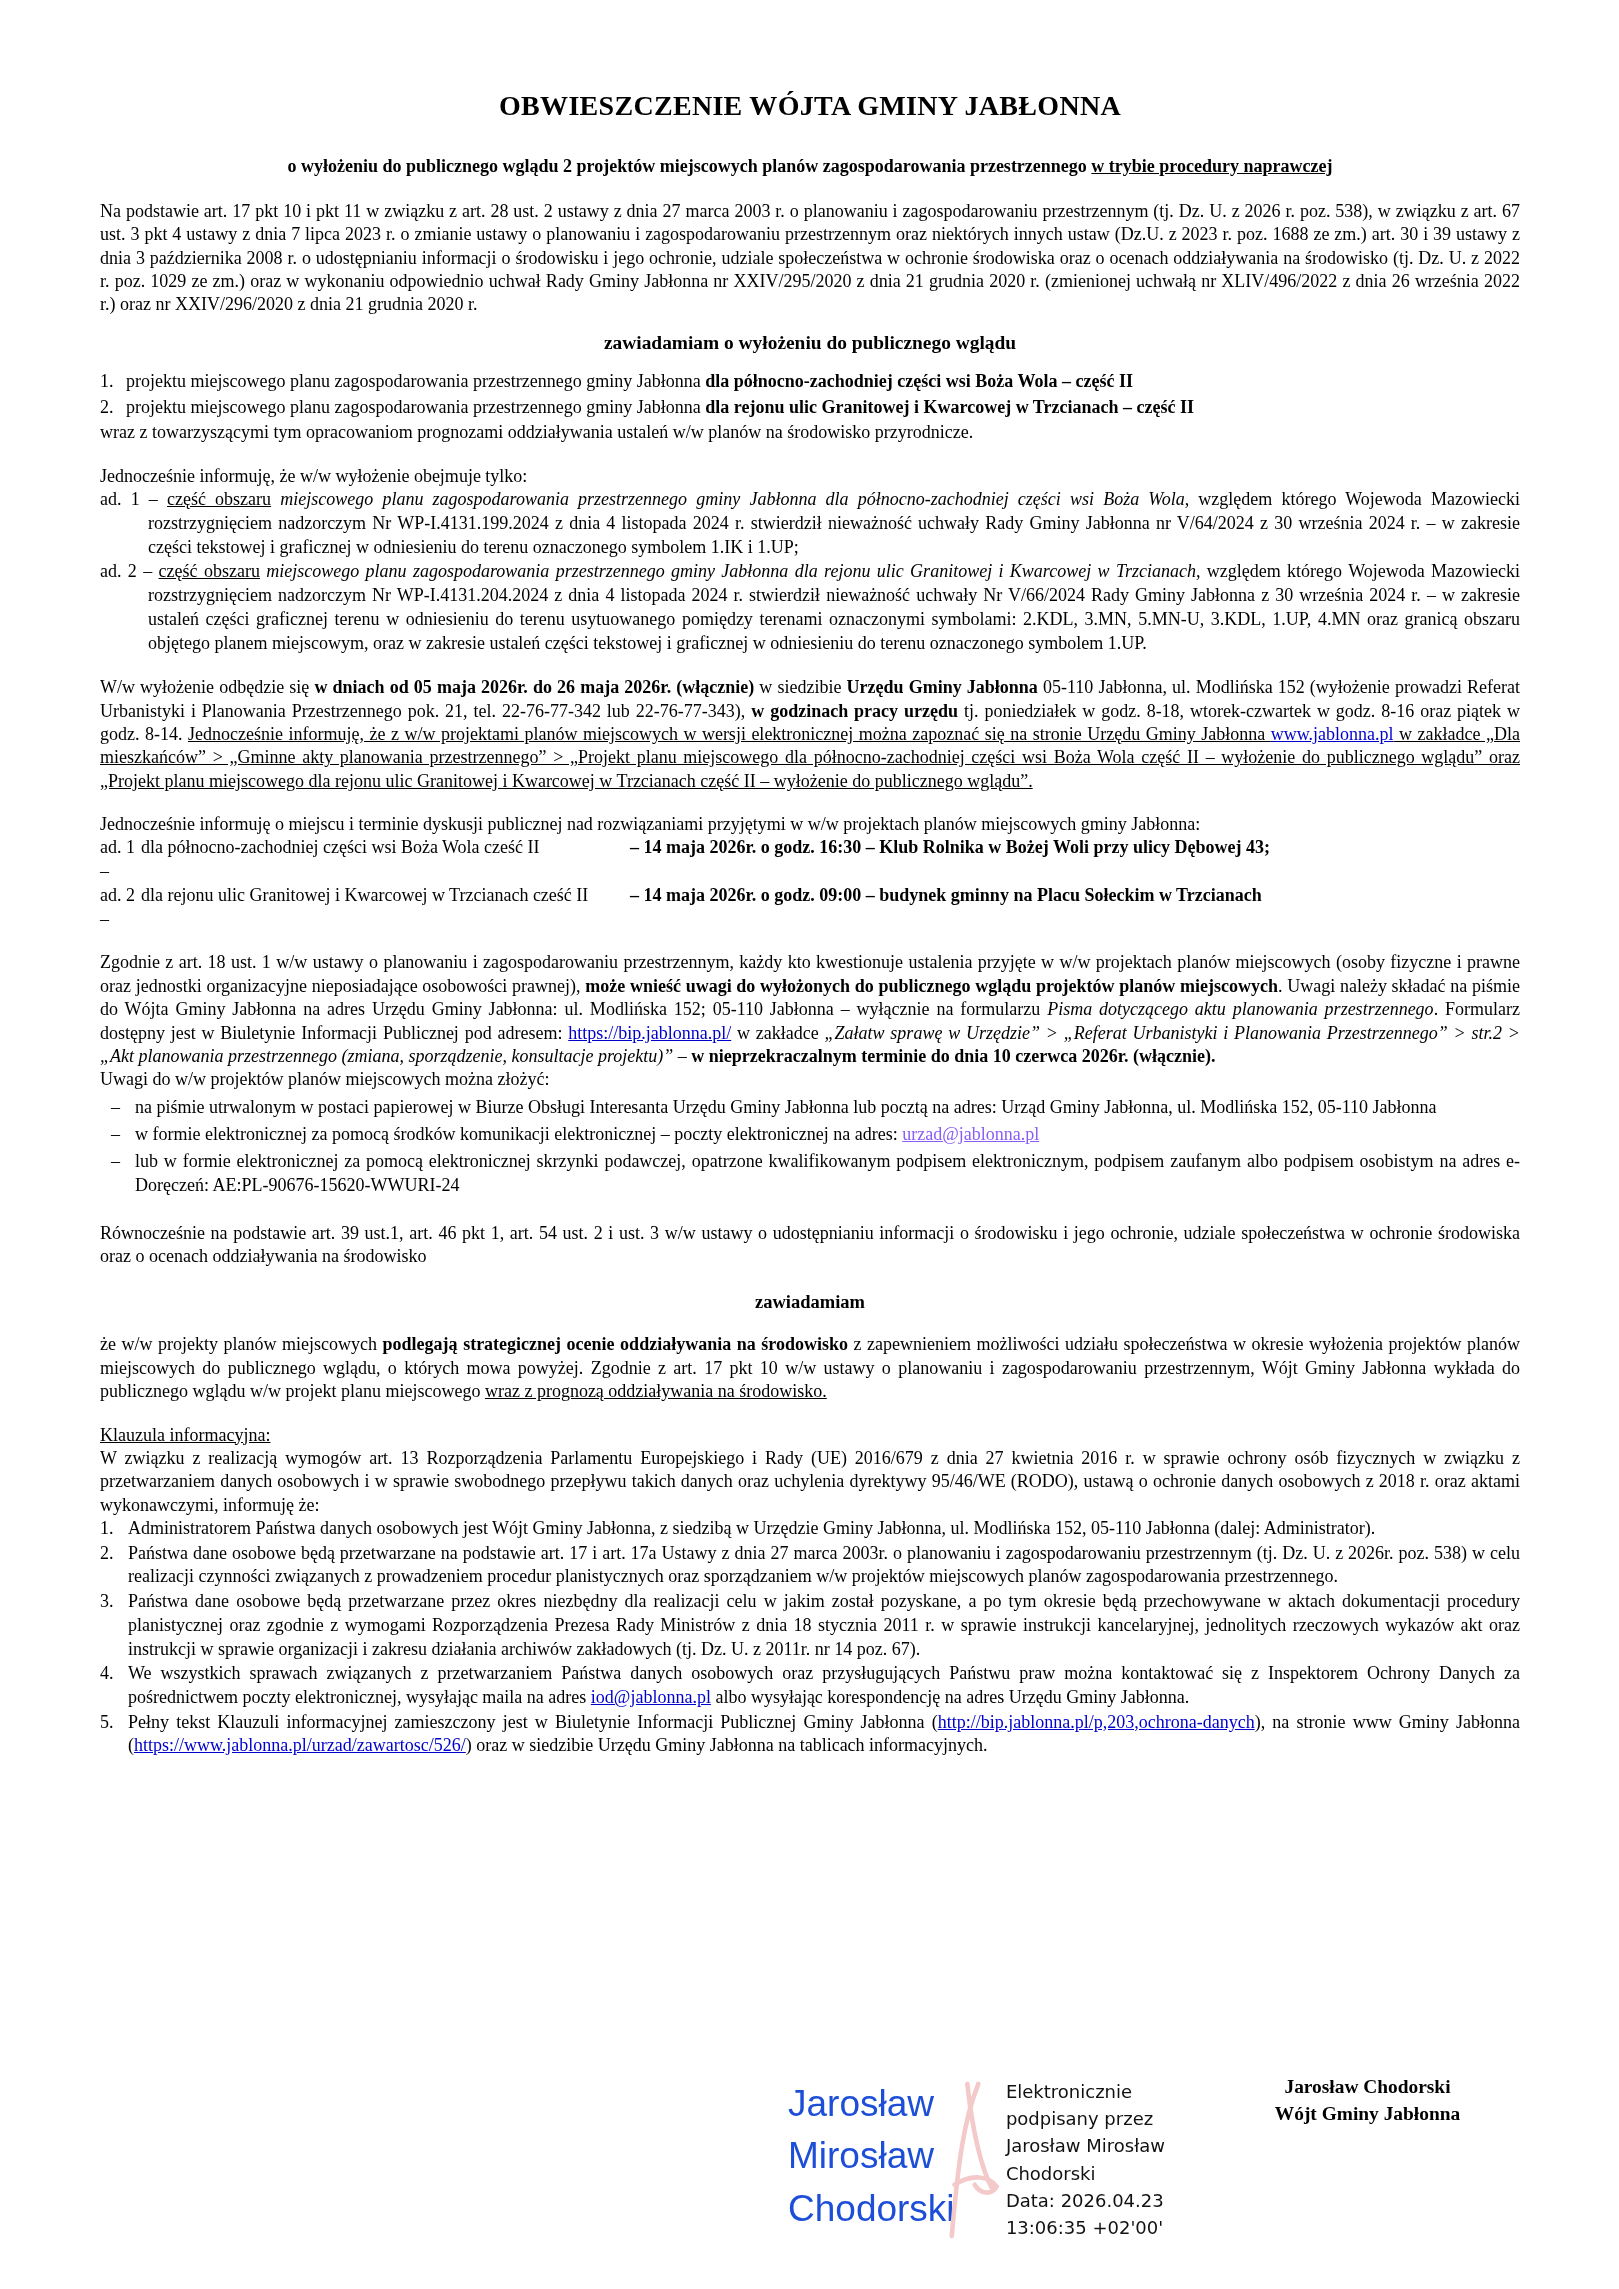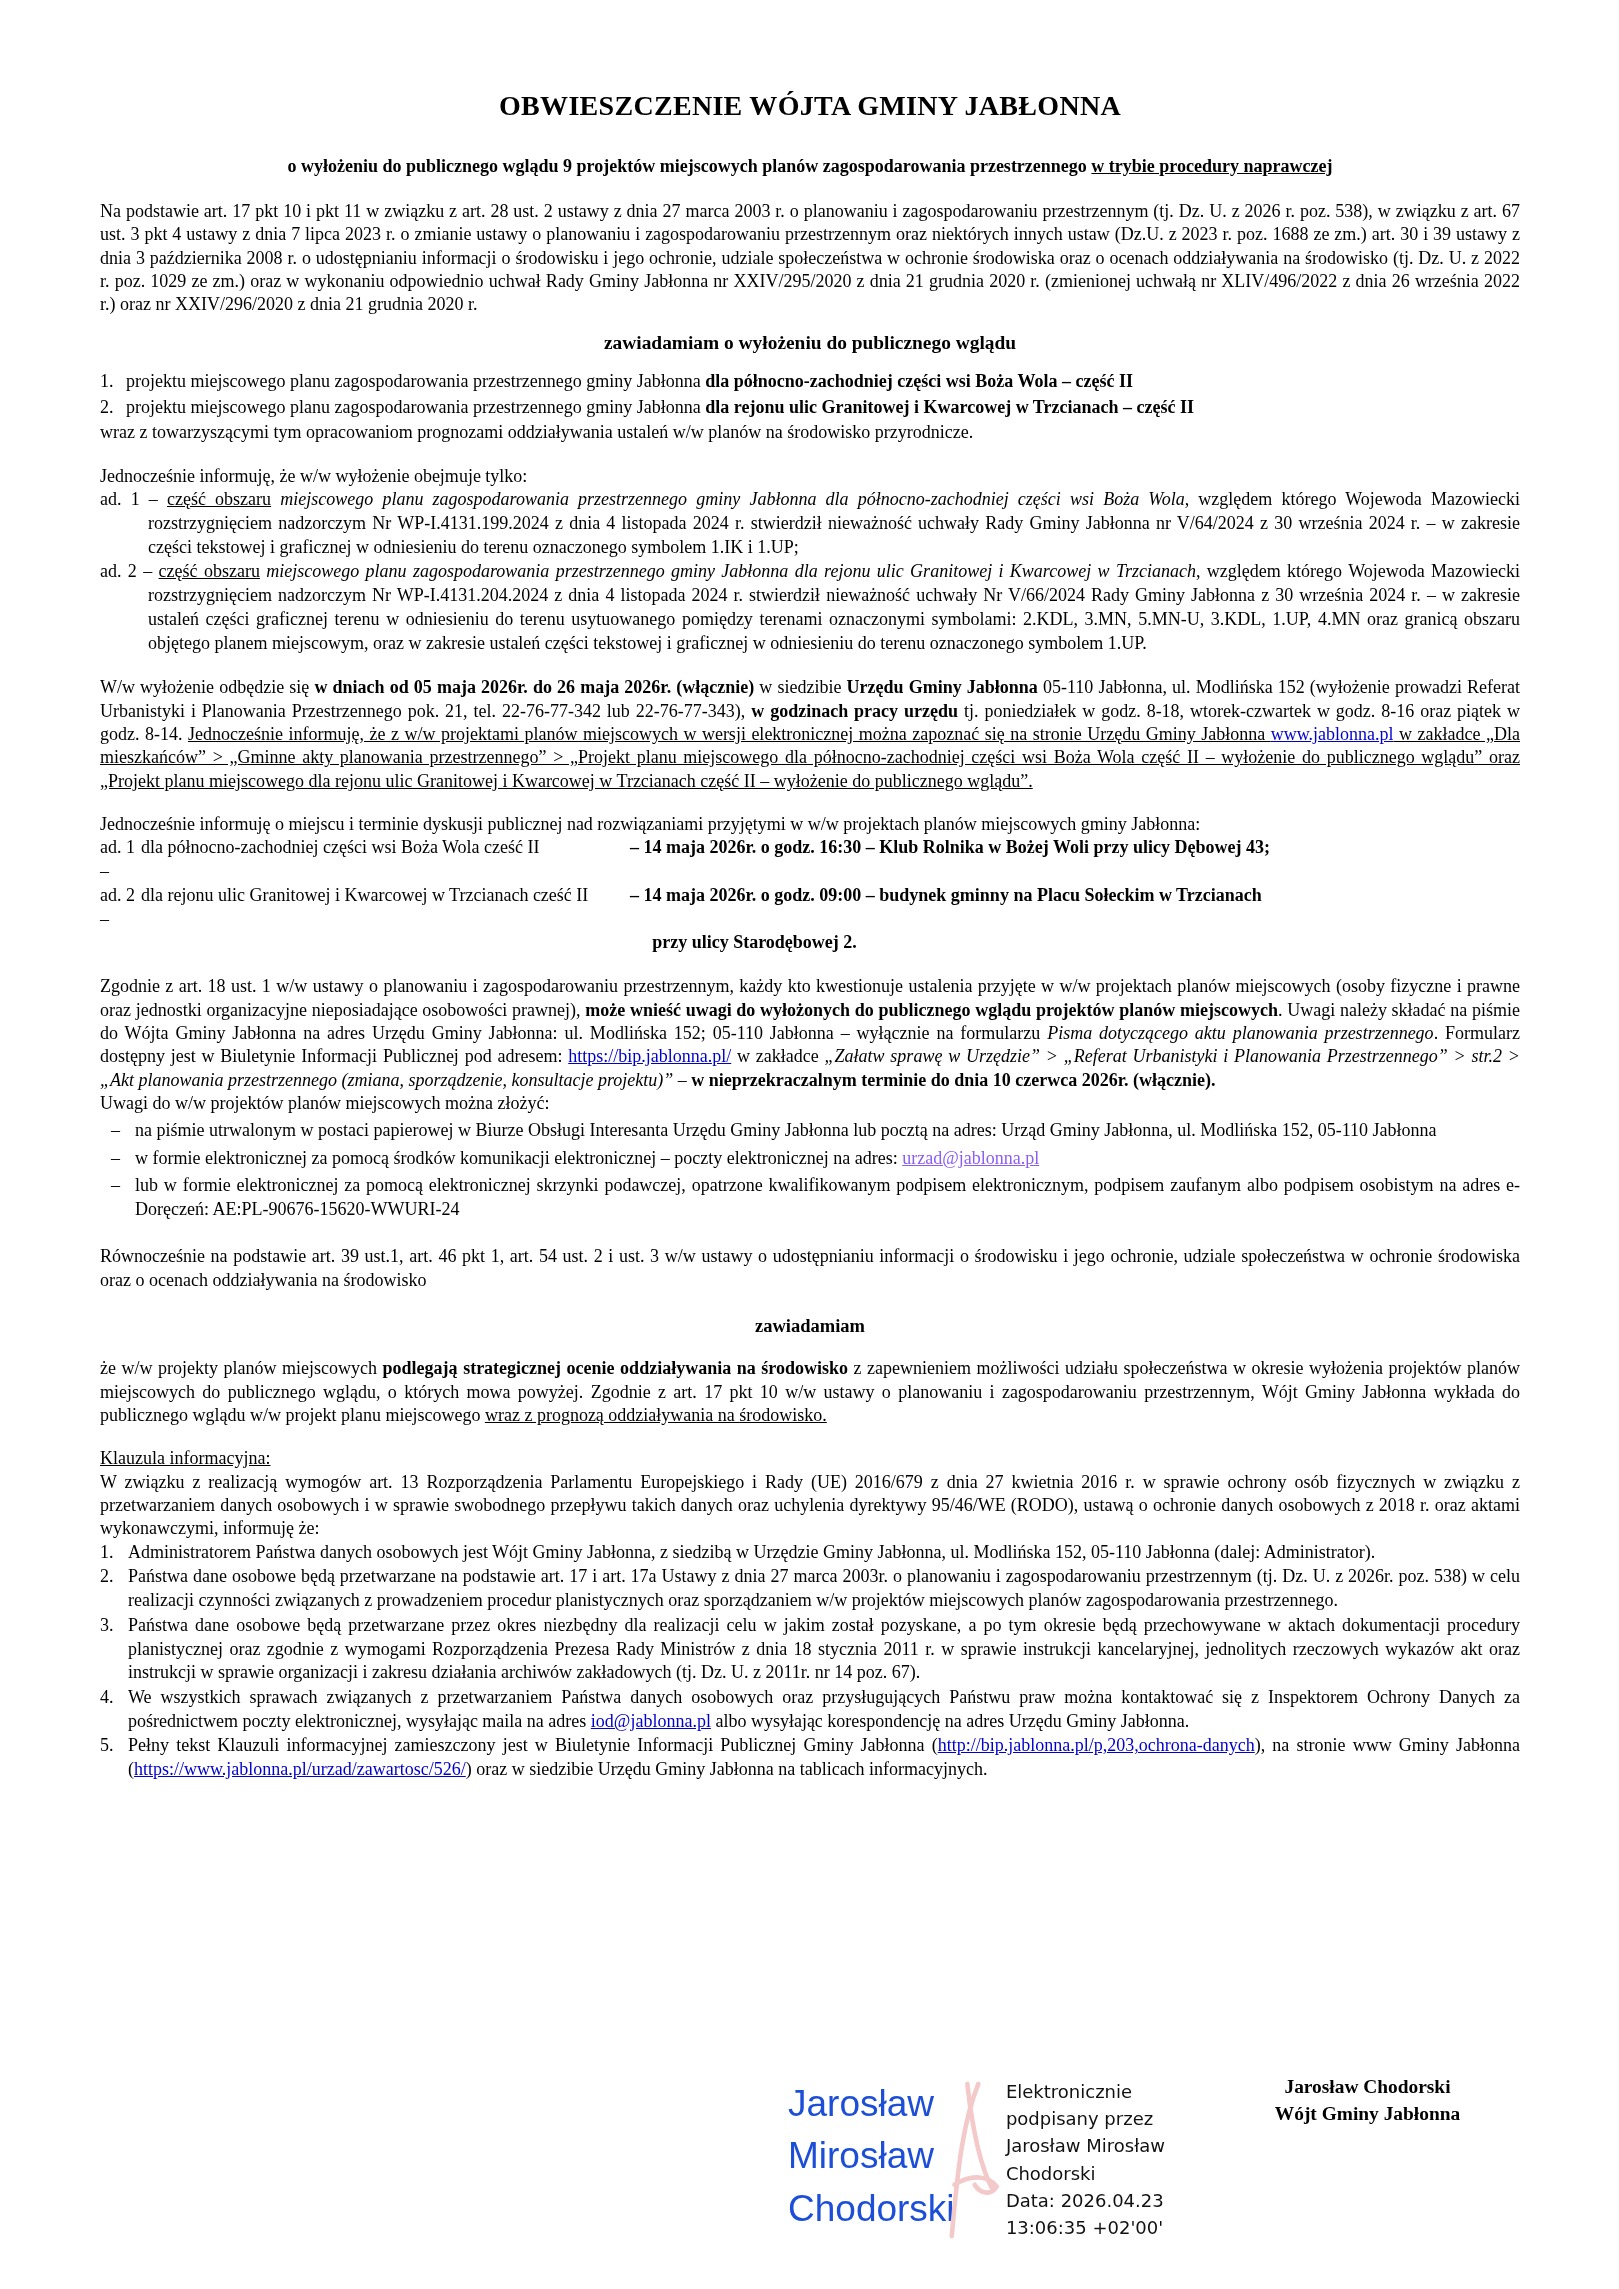--- a/index.html
+++ b/index.html
@@ -182,21 +182,21 @@
     width: 305px;
   }
 </style>
 </head>
 <body>
 
 <div class="page">
 
   <h1 class="doc-title">OBWIESZCZENIE WÓJTA GMINY JABŁONNA</h1>
 
-  <div class="subtitle"><span>o wyłożeniu do publicznego wglądu 9 projektów miejscowych planów zagospodarowania przestrzennego </span><span class="u">w trybie procedury naprawczej</span></div>
+  <div class="subtitle"><span>o wyłożeniu do publicznego wglądu 2 projektów miejscowych planów zagospodarowania przestrzennego </span><span class="u">w trybie procedury naprawczej</span></div>
 
   <p>Na podstawie art. 17 pkt 10 i pkt 11 w związku z art. 28 ust. 2 ustawy z dnia 27 marca 2003 r. o planowaniu i zagospodarowaniu przestrzennym (tj. Dz. U. z 2026 r. poz. 538), w związku z art. 67 ust. 3 pkt 4 ustawy z dnia 7 lipca 2023 r. o zmianie ustawy o planowaniu i zagospodarowaniu przestrzennym oraz niektórych innych ustaw (Dz.U. z 2023 r. poz. 1688 ze zm.) art. 30 i 39 ustawy z dnia 3 października 2008 r. o udostępnianiu informacji o środowisku i jego ochronie, udziale społeczeństwa w ochronie środowiska oraz o ocenach oddziaływania na środowisko (tj. Dz. U. z 2022 r. poz. 1029 ze zm.) oraz w wykonaniu odpowiednio uchwał Rady Gminy Jabłonna nr XXIV/295/2020 z dnia 21 grudnia 2020 r. (zmienionej uchwałą nr XLIV/496/2022 z dnia 26 września 2022 r.) oraz nr XXIV/296/2020 z dnia 21 grudnia 2020 r.</p>
 
   <div class="center-head">zawiadamiam o wyłożeniu do publicznego wglądu</div>
 
   <div class="plan-list">
     <div class="plan-item">
       <span class="num">1.</span>
       <span class="txt"><span>projektu miejscowego planu zagospodarowania przestrzennego gminy Jabłonna </span><b>dla północno-zachodniej części wsi Boża Wola – część II</b></span>
     </div>
@@ -228,21 +228,20 @@
     <div class="disc-row">
       <span class="lbl">ad. 1 –</span>
       <span class="desc">dla północno-zachodniej części wsi Boża Wola cześć II</span>
       <span class="val">– 14 maja 2026r. o godz. 16:30 – Klub Rolnika w Bożej Woli przy ulicy Dębowej 43;</span>
     </div>
     <div class="disc-row">
       <span class="lbl">ad. 2 –</span>
       <span class="desc">dla rejonu ulic Granitowej i Kwarcowej w Trzcianach cześć II</span>
       <span class="val">– 14 maja 2026r. o godz. 09:00 – budynek gminny na Placu Sołeckim w Trzcianach</span>
     </div>
-    <div class="disc-sub">przy ulicy Starodębowej 2.</div>
   </div>
 
   <div class="gap-md"></div>
 
   <p><span>Zgodnie z art. 18 ust. 1 w/w ustawy o planowaniu i zagospodarowaniu przestrzennym, każdy kto kwestionuje ustalenia przyjęte w w/w projektach planów miejscowych (osoby fizyczne i prawne oraz jednostki organizacyjne nieposiadające osobowości prawnej), </span><b>może wnieść uwagi do wyłożonych  do publicznego wglądu projektów planów miejscowych</b><span>. Uwagi należy składać na piśmie do Wójta Gminy Jabłonna na adres Urzędu Gminy Jabłonna: ul. Modlińska 152; 05-110 Jabłonna – wyłącznie na formularzu </span><i>Pisma dotyczącego aktu planowania przestrzennego</i><span>. Formularz dostępny jest w Biuletynie Informacji Publicznej pod adresem: </span><a href="#" class="link">https://bip.jablonna.pl/</a><span> w zakładce </span><i>„Załatw sprawę w Urzędzie” &gt; „Referat Urbanistyki i Planowania Przestrzennego” &gt; str.2 &gt; „Akt planowania przestrzennego (zmiana, sporządzenie, konsultacje projektu)”</i><span> – </span><b>w nieprzekraczalnym terminie do dnia 10 czerwca 2026r. (włącznie).</b></p>
 
   <p>Uwagi do w/w projektów planów miejscowych można złożyć:</p>
 
   <div class="dash-list">
     <div class="dash-item">

